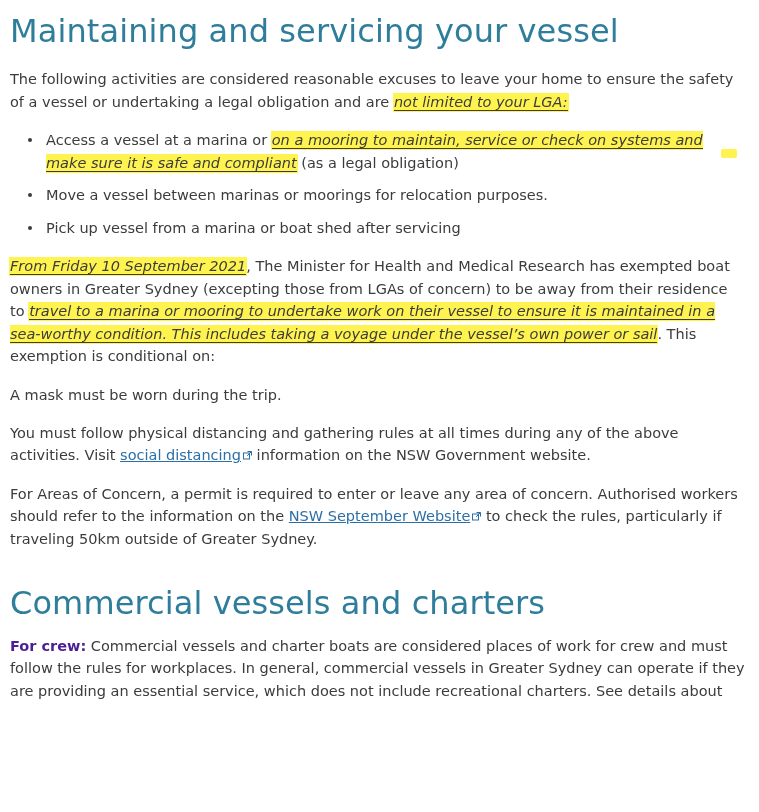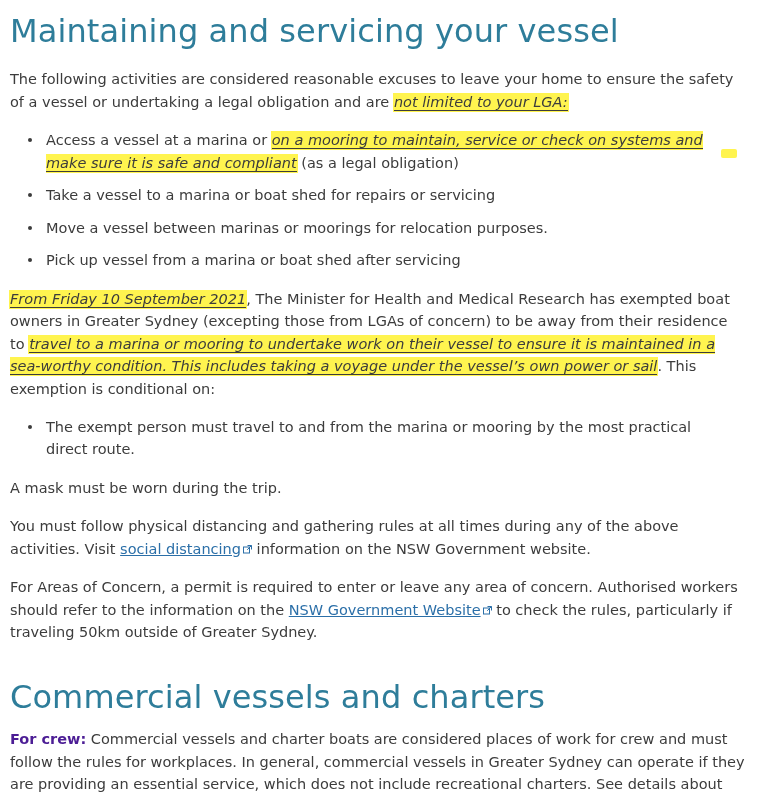--- a/index.html
+++ b/index.html
@@ -101,52 +101,46 @@
 
   <p class="para">
     <span>The following activities are considered reasonable excuses to leave your home to ensure the safety of a vessel or undertaking a legal obligation and are </span><span class="hl-u">not limited to your LGA:</span>
   </p>
 
   <ul class="bullets">
     <li>
       <span>Access a vessel at a marina or </span><span class="hl-u">on a mooring to maintain, service or check on systems and make sure it is safe and compliant</span><span> (as a legal obligation)</span>
     </li>
     <li>
-      <span>Take a vessel to a marina or boat shed for repairs or servicing</span>
-    </li>
-    <li>
       <span>Move a vessel between marinas or moorings for relocation purposes.</span>
     </li>
     <li>
       <span>Pick up vessel from a marina or boat shed after servicing</span>
     </li>
   </ul>
 
   <p class="para">
     <span class="hl-u">From Friday 10 September 2021</span><span>, The Minister for Health and Medical Research has exempted boat owners in Greater Sydney (excepting those from LGAs of concern) to be away from their residence to </span><span class="hl-u">travel to a marina or mooring to undertake work on their vessel to ensure it is maintained in a sea-worthy condition. This includes taking a voyage under the vessel’s own power or sail</span><span>. This exemption is conditional on:</span>
   </p>
 
   <ul class="bullets">
-    <li>
-      <span>The exempt person must travel to and from the marina or mooring by the most practical direct route.</span>
-    </li>
   </ul>
 
   <p class="para">A mask must be worn during the trip.</p>
 
   <p class="para">
     <span>You must follow physical distancing and gathering rules at all times during any of the above activities. Visit </span><a class="link" href="#">social distancing</a><span class="ext-icon"><svg width="9" height="9" viewBox="0 0 9 9">
           <rect x="0.5" y="2" width="6" height="6" fill="none" stroke="#2b6fa8" stroke-width="1"></rect>
           <path d="M4.5 0.5 H8.5 V4.5" fill="none" stroke="#2b6fa8" stroke-width="1"></path>
           <path d="M4.2 4.8 L8.4 0.6" stroke="#2b6fa8" stroke-width="1"></path>
         </svg></span><span> information on the NSW Government website.</span>
   </p>
 
   <p class="para">
-    <span>For Areas of Concern, a permit is required to enter or leave any area of concern. Authorised workers should refer to the information on the </span><a class="link" href="#">NSW Government Website</a><span class="ext-icon"><svg width="9" height="9" viewBox="0 0 9 9">
+    <span>For Areas of Concern, a permit is required to enter or leave any area of concern. Authorised workers should refer to the information on the </span><a class="link" href="#">NSW September Website</a><span class="ext-icon"><svg width="9" height="9" viewBox="0 0 9 9">
           <rect x="0.5" y="2" width="6" height="6" fill="none" stroke="#2b6fa8" stroke-width="1"></rect>
           <path d="M4.5 0.5 H8.5 V4.5" fill="none" stroke="#2b6fa8" stroke-width="1"></path>
           <path d="M4.2 4.8 L8.4 0.6" stroke="#2b6fa8" stroke-width="1"></path>
         </svg></span><span> to check the rules, particularly if traveling 50km outside of Greater Sydney.</span>
   </p>
 
   <h2 class="section-heading second">Commercial vessels and charters</h2>
 
   <p class="para">
     <strong class="lead">For crew:</strong><span> Commercial vessels and charter boats are considered places of work for crew and must follow the rules for workplaces. In general, commercial vessels in Greater Sydney can operate if they are providing an essential service, which does not include recreational charters. See details about </span>

